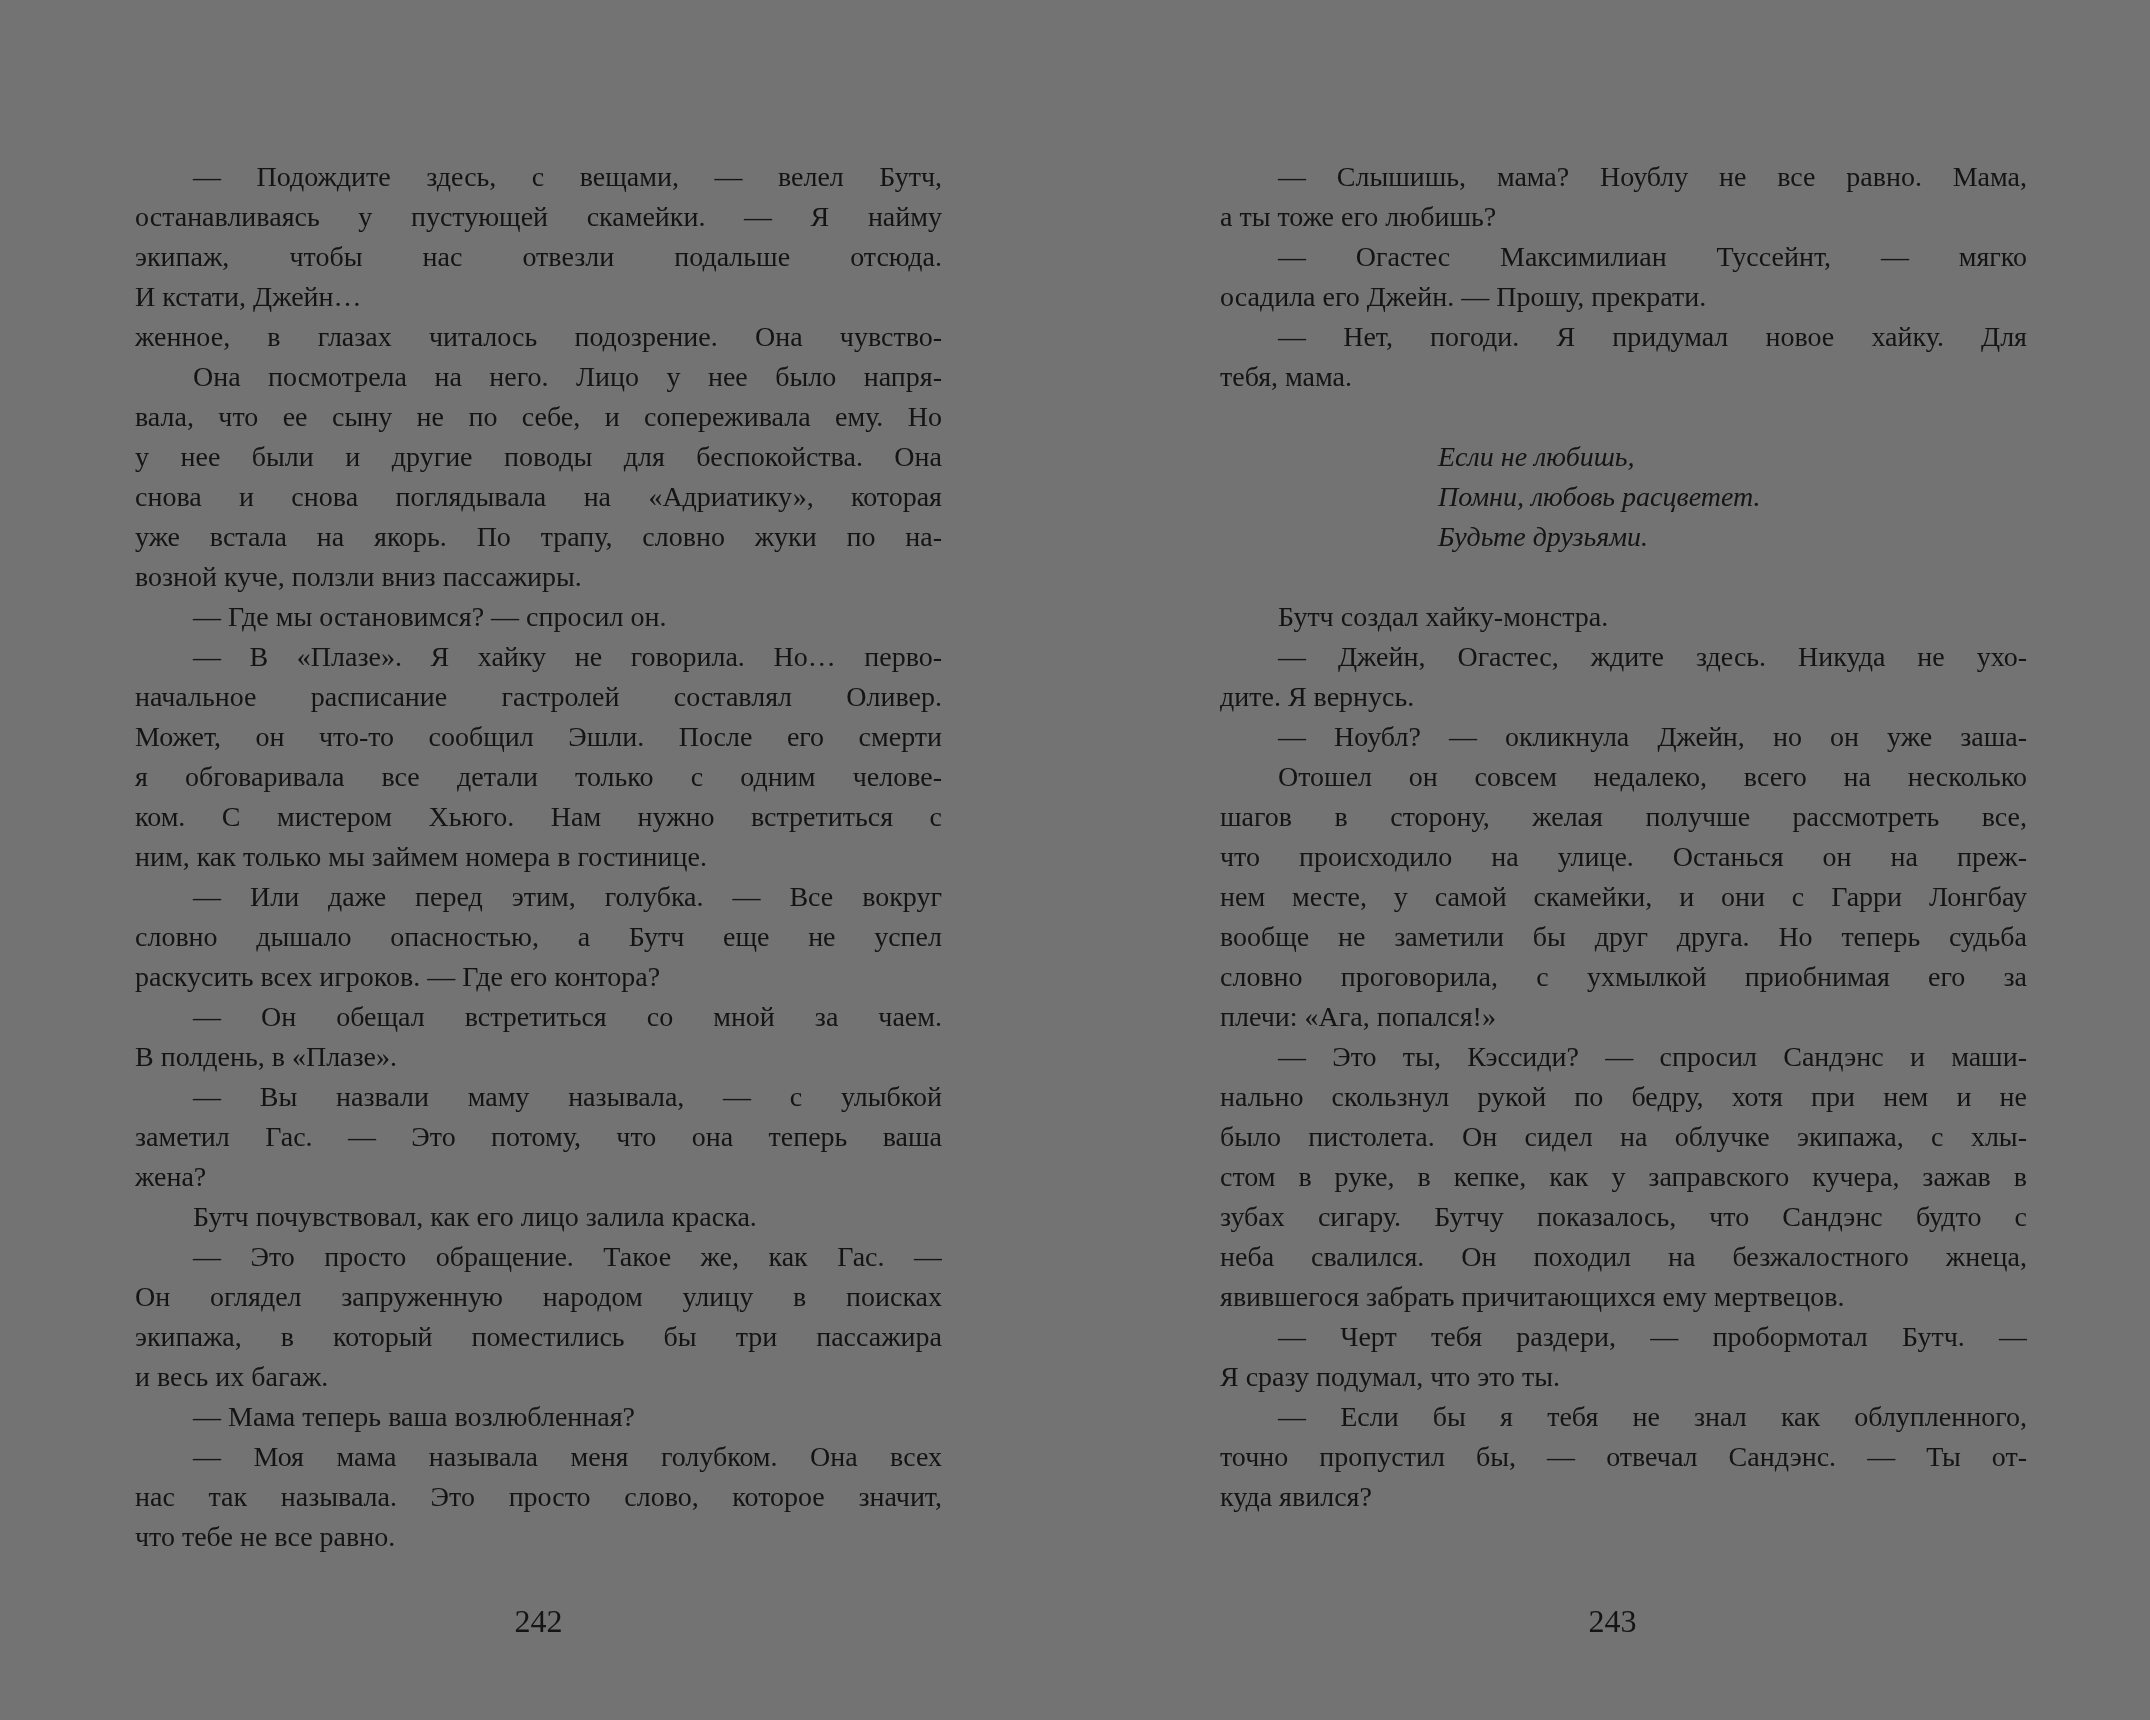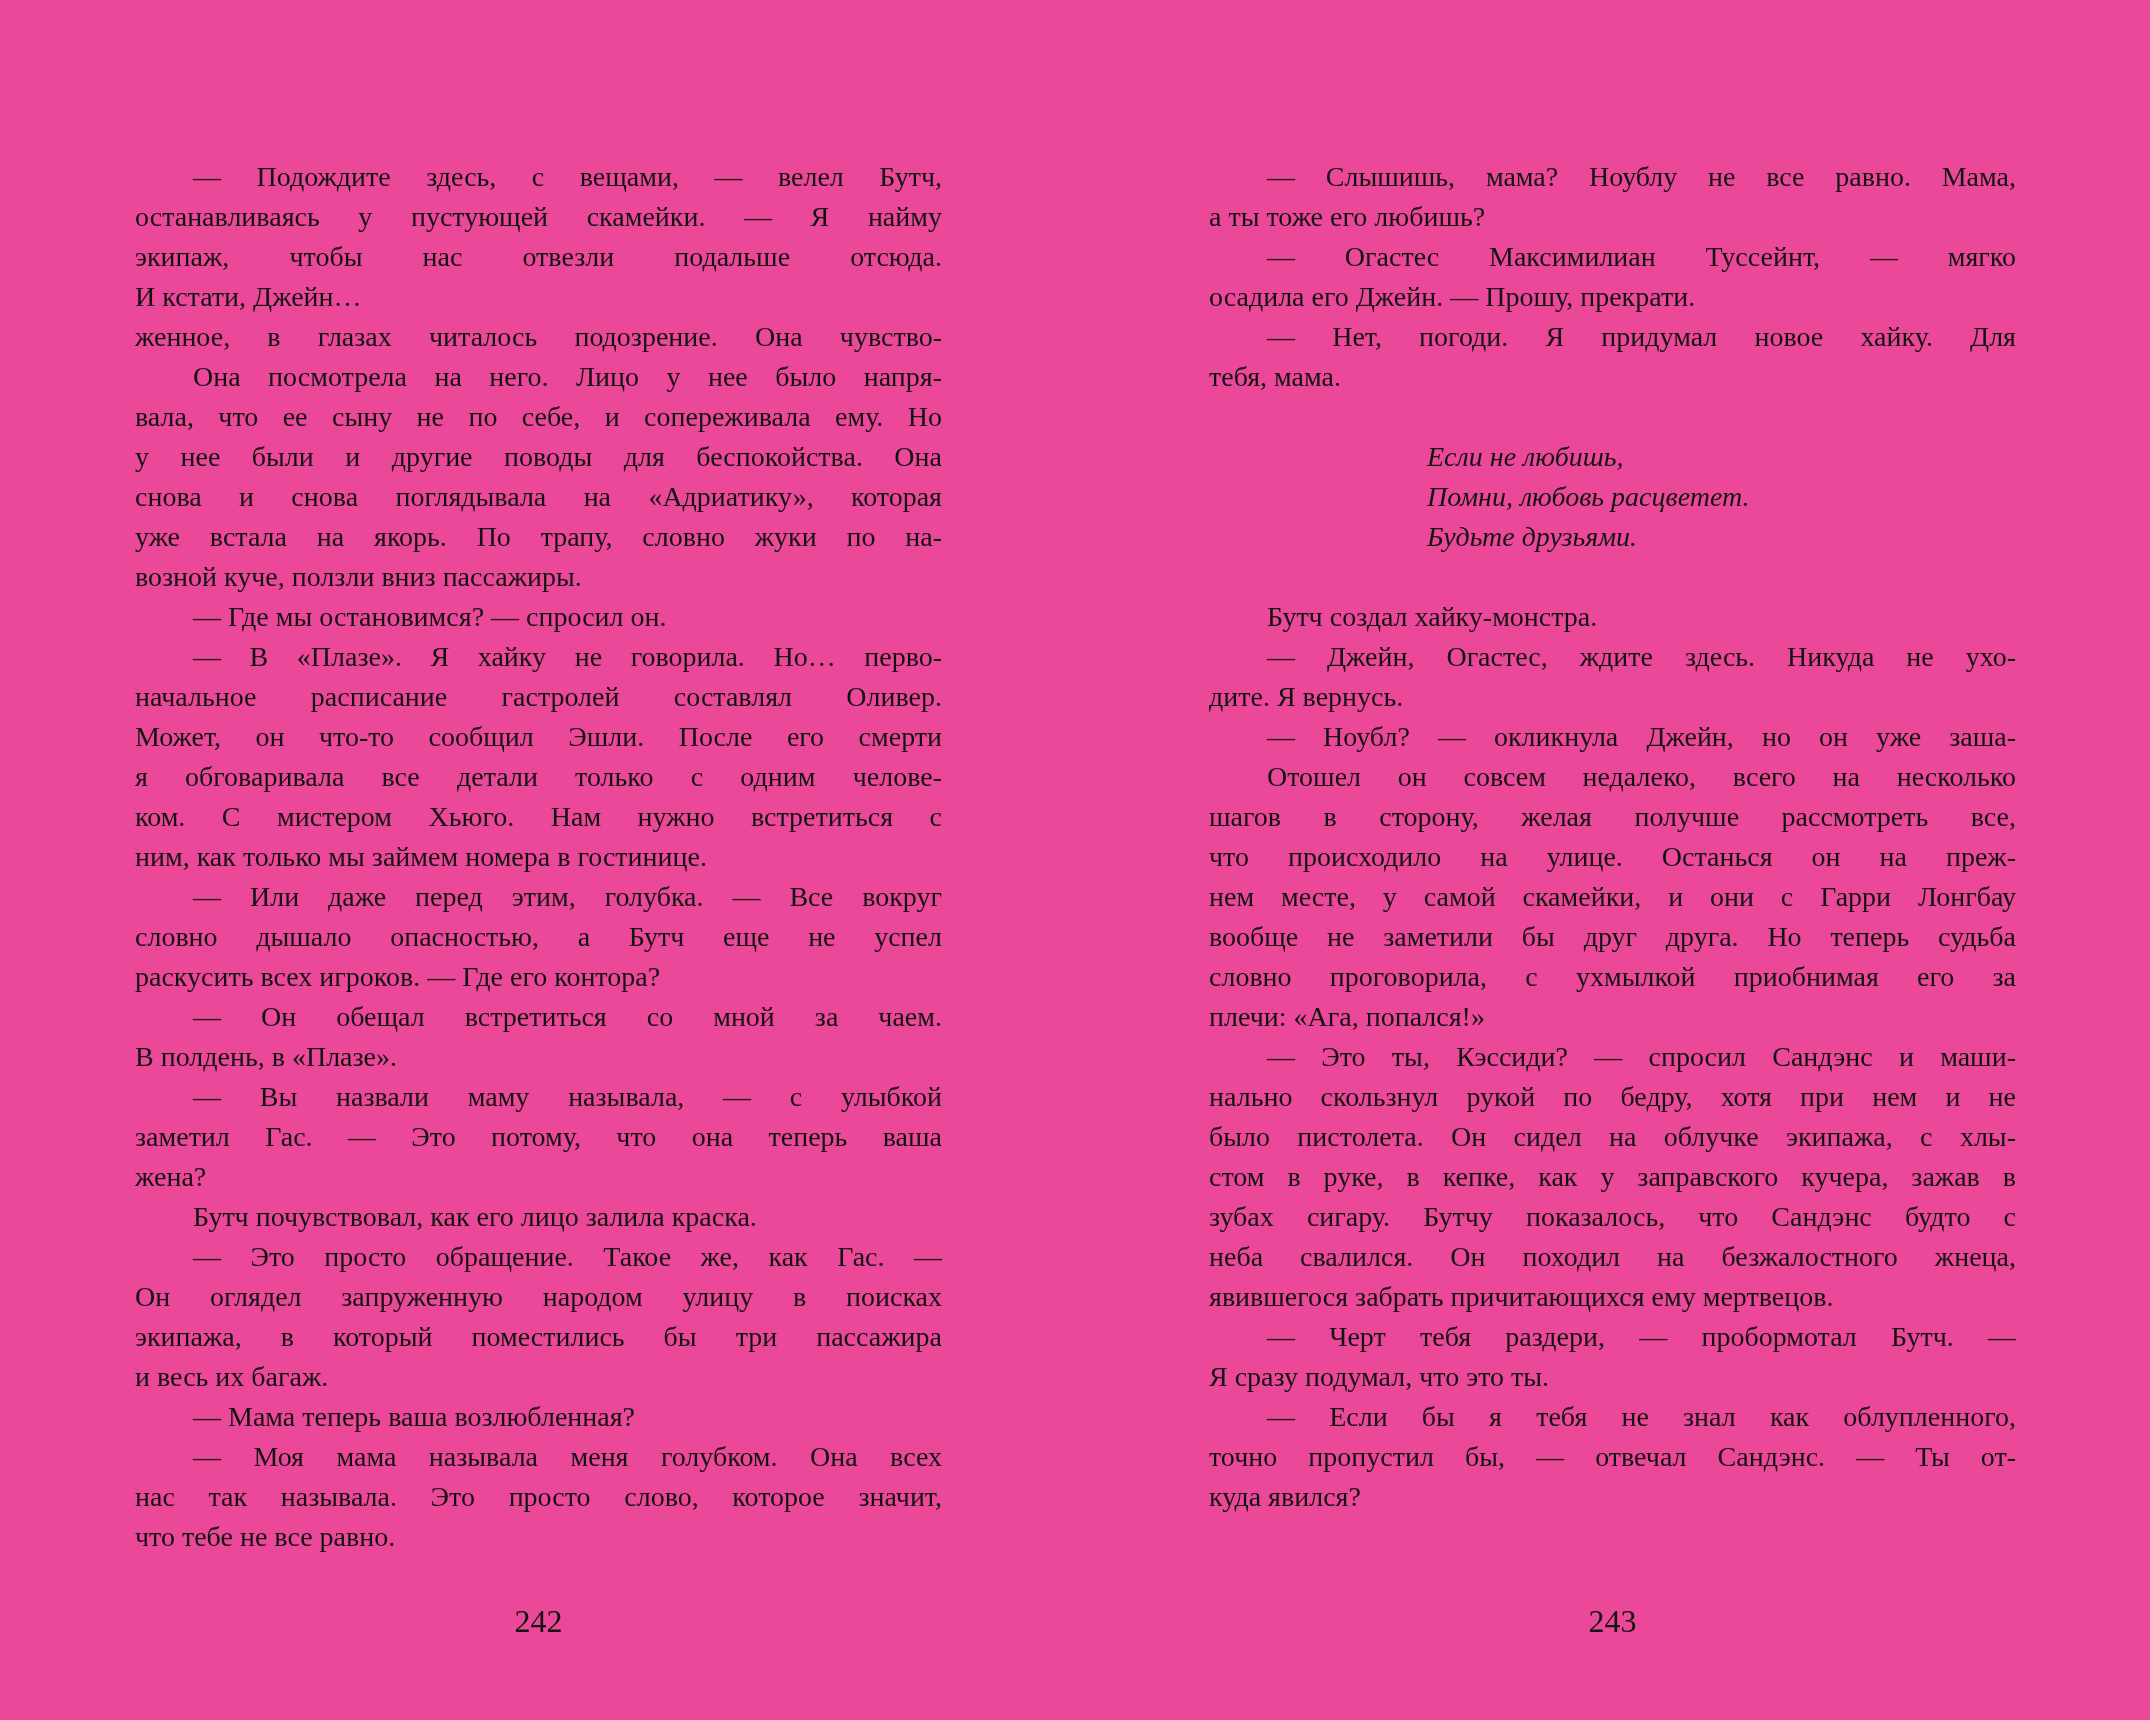--- a/index.html
+++ b/index.html
@@ -11,37 +11,37 @@
     width: 2151px;
     height: 1720px;
     position: relative;
     font-family: "Liberation Serif", "DejaVu Serif", serif;
     color: #141414;
     overflow: hidden;
   }
   .spread {
     position: absolute;
     inset: 0;
-    background: #ec4899;
+    background: #737373;
   }
   .page {
     position: absolute;
     top: 0;
     height: 100%;
   }
   .page.left  { left: 0; width: 1075px; }
   .page.right { left: 1075px; width: 1076px; }
 
   .textblock {
     position: absolute;
     top: 157px;
     width: 807px;
   }
   .page.left  .textblock { left: 135px; }
-  .page.right .textblock { left: 134px; } 
+  .page.right .textblock { left: 145px; } 
 
   .line {
     height: 40px;
     line-height: 40px;
     font-size: 28px;
     white-space: normal;
     overflow: hidden;
     text-align: left;
   }
   .line.justify {

